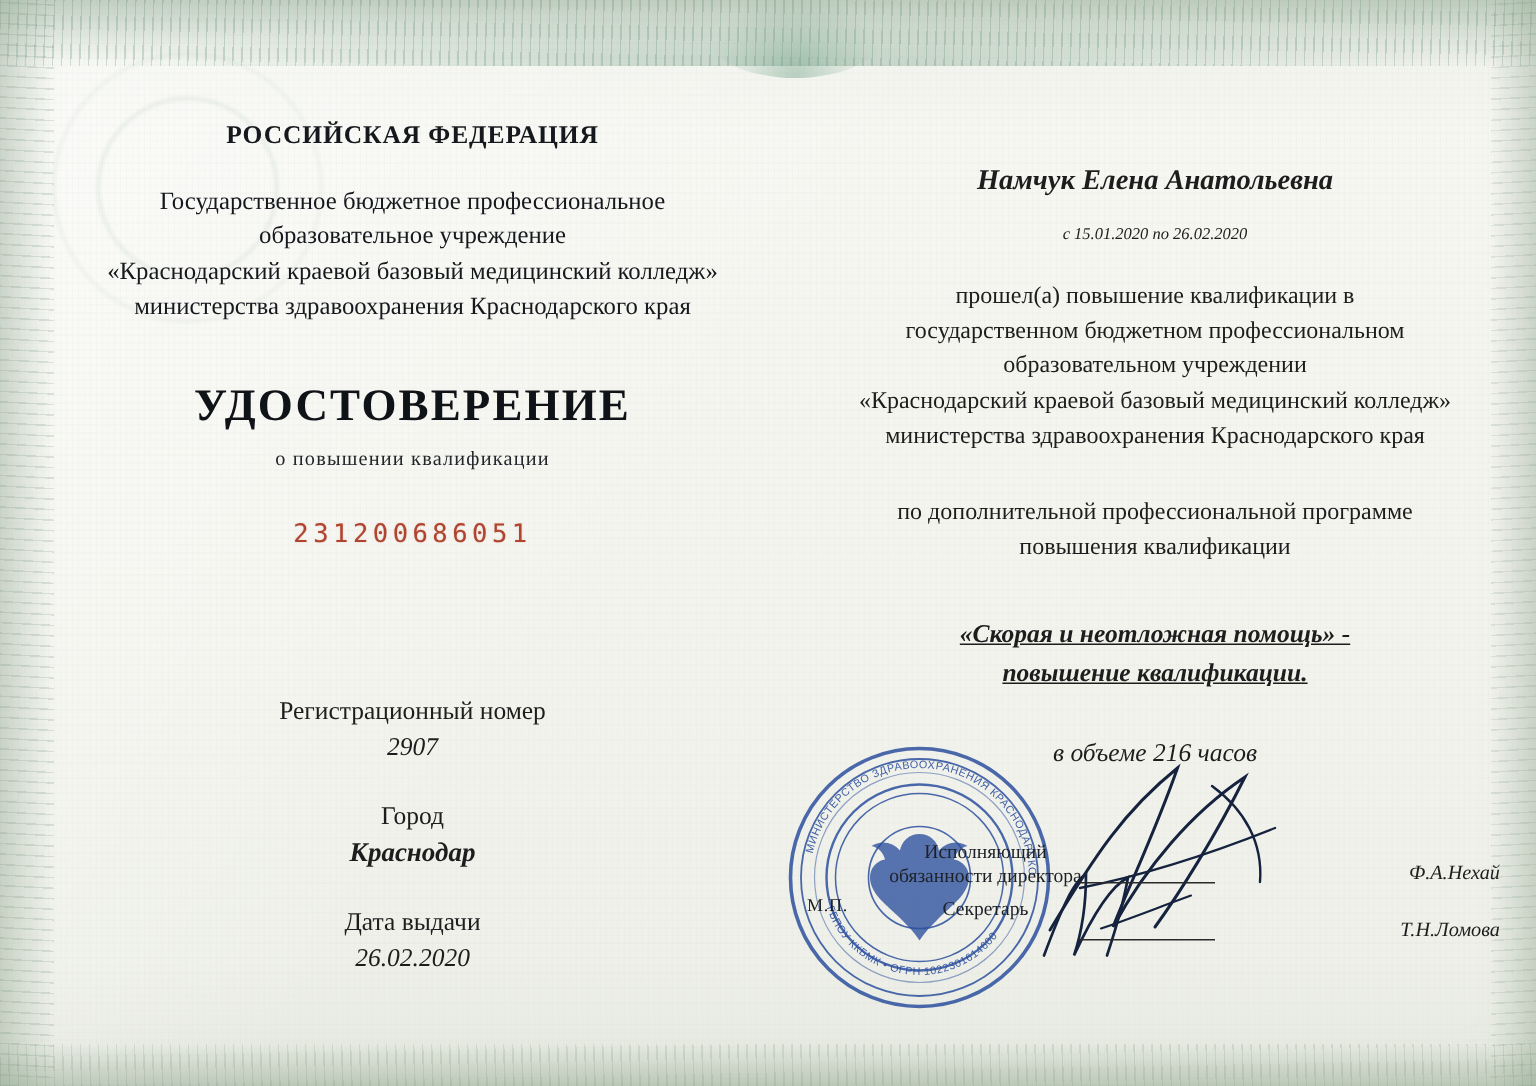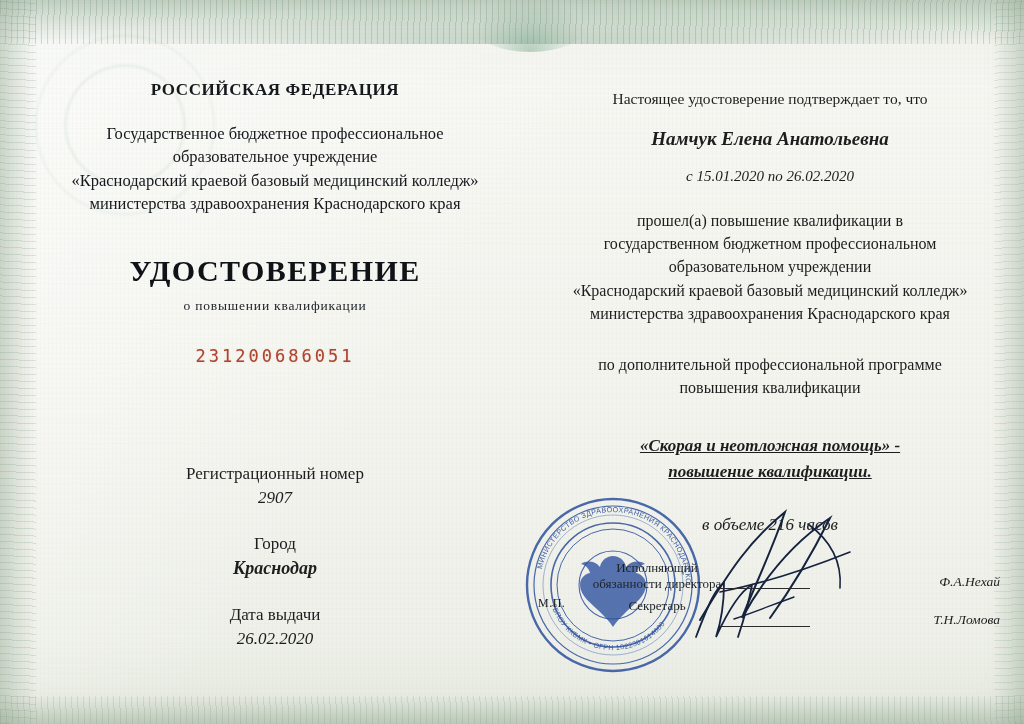--- a/index.html
+++ b/index.html
@@ -163,21 +163,21 @@
     font-size: 15.5px;
   }
   .r-name {
     margin-top: 20px;
     font-size: 19px;
     font-weight: bold;
     font-style: italic;
   }
   .r-period {
     margin-top: 18px;
-    font-size: 15px;
+    font-size: 11px;
     font-style: italic;
   }
   .r-passed {
     margin-top: 24px;
     font-size: 16px;
     line-height: 1.45;
   }
   .r-program {
     margin-top: 28px;
     font-size: 16px;
@@ -295,21 +295,20 @@
     <div class="reg-value">2907</div>
 
     <div class="city-label">Город</div>
     <div class="city-value">Краснодар</div>
 
     <div class="date-label">Дата выдачи</div>
     <div class="date-value">26.02.2020</div>
   </div>
 
   <div class="col-right">
-    <div class="r-lead">Настоящее удостоверение подтверждает то, что</div>
     <div class="r-name">Намчук Елена Анатольевна</div>
     <div class="r-period">с 15.01.2020 по 26.02.2020</div>
 
     <div class="r-passed">
       <div>прошел(а) повышение квалификации в</div>
       <div>государственном бюджетном профессиональном</div>
       <div>образовательном учреждении</div>
       <div>«Краснодарский краевой базовый медицинский колледж»</div>
       <div>министерства здравоохранения Краснодарского края</div>
     </div>

